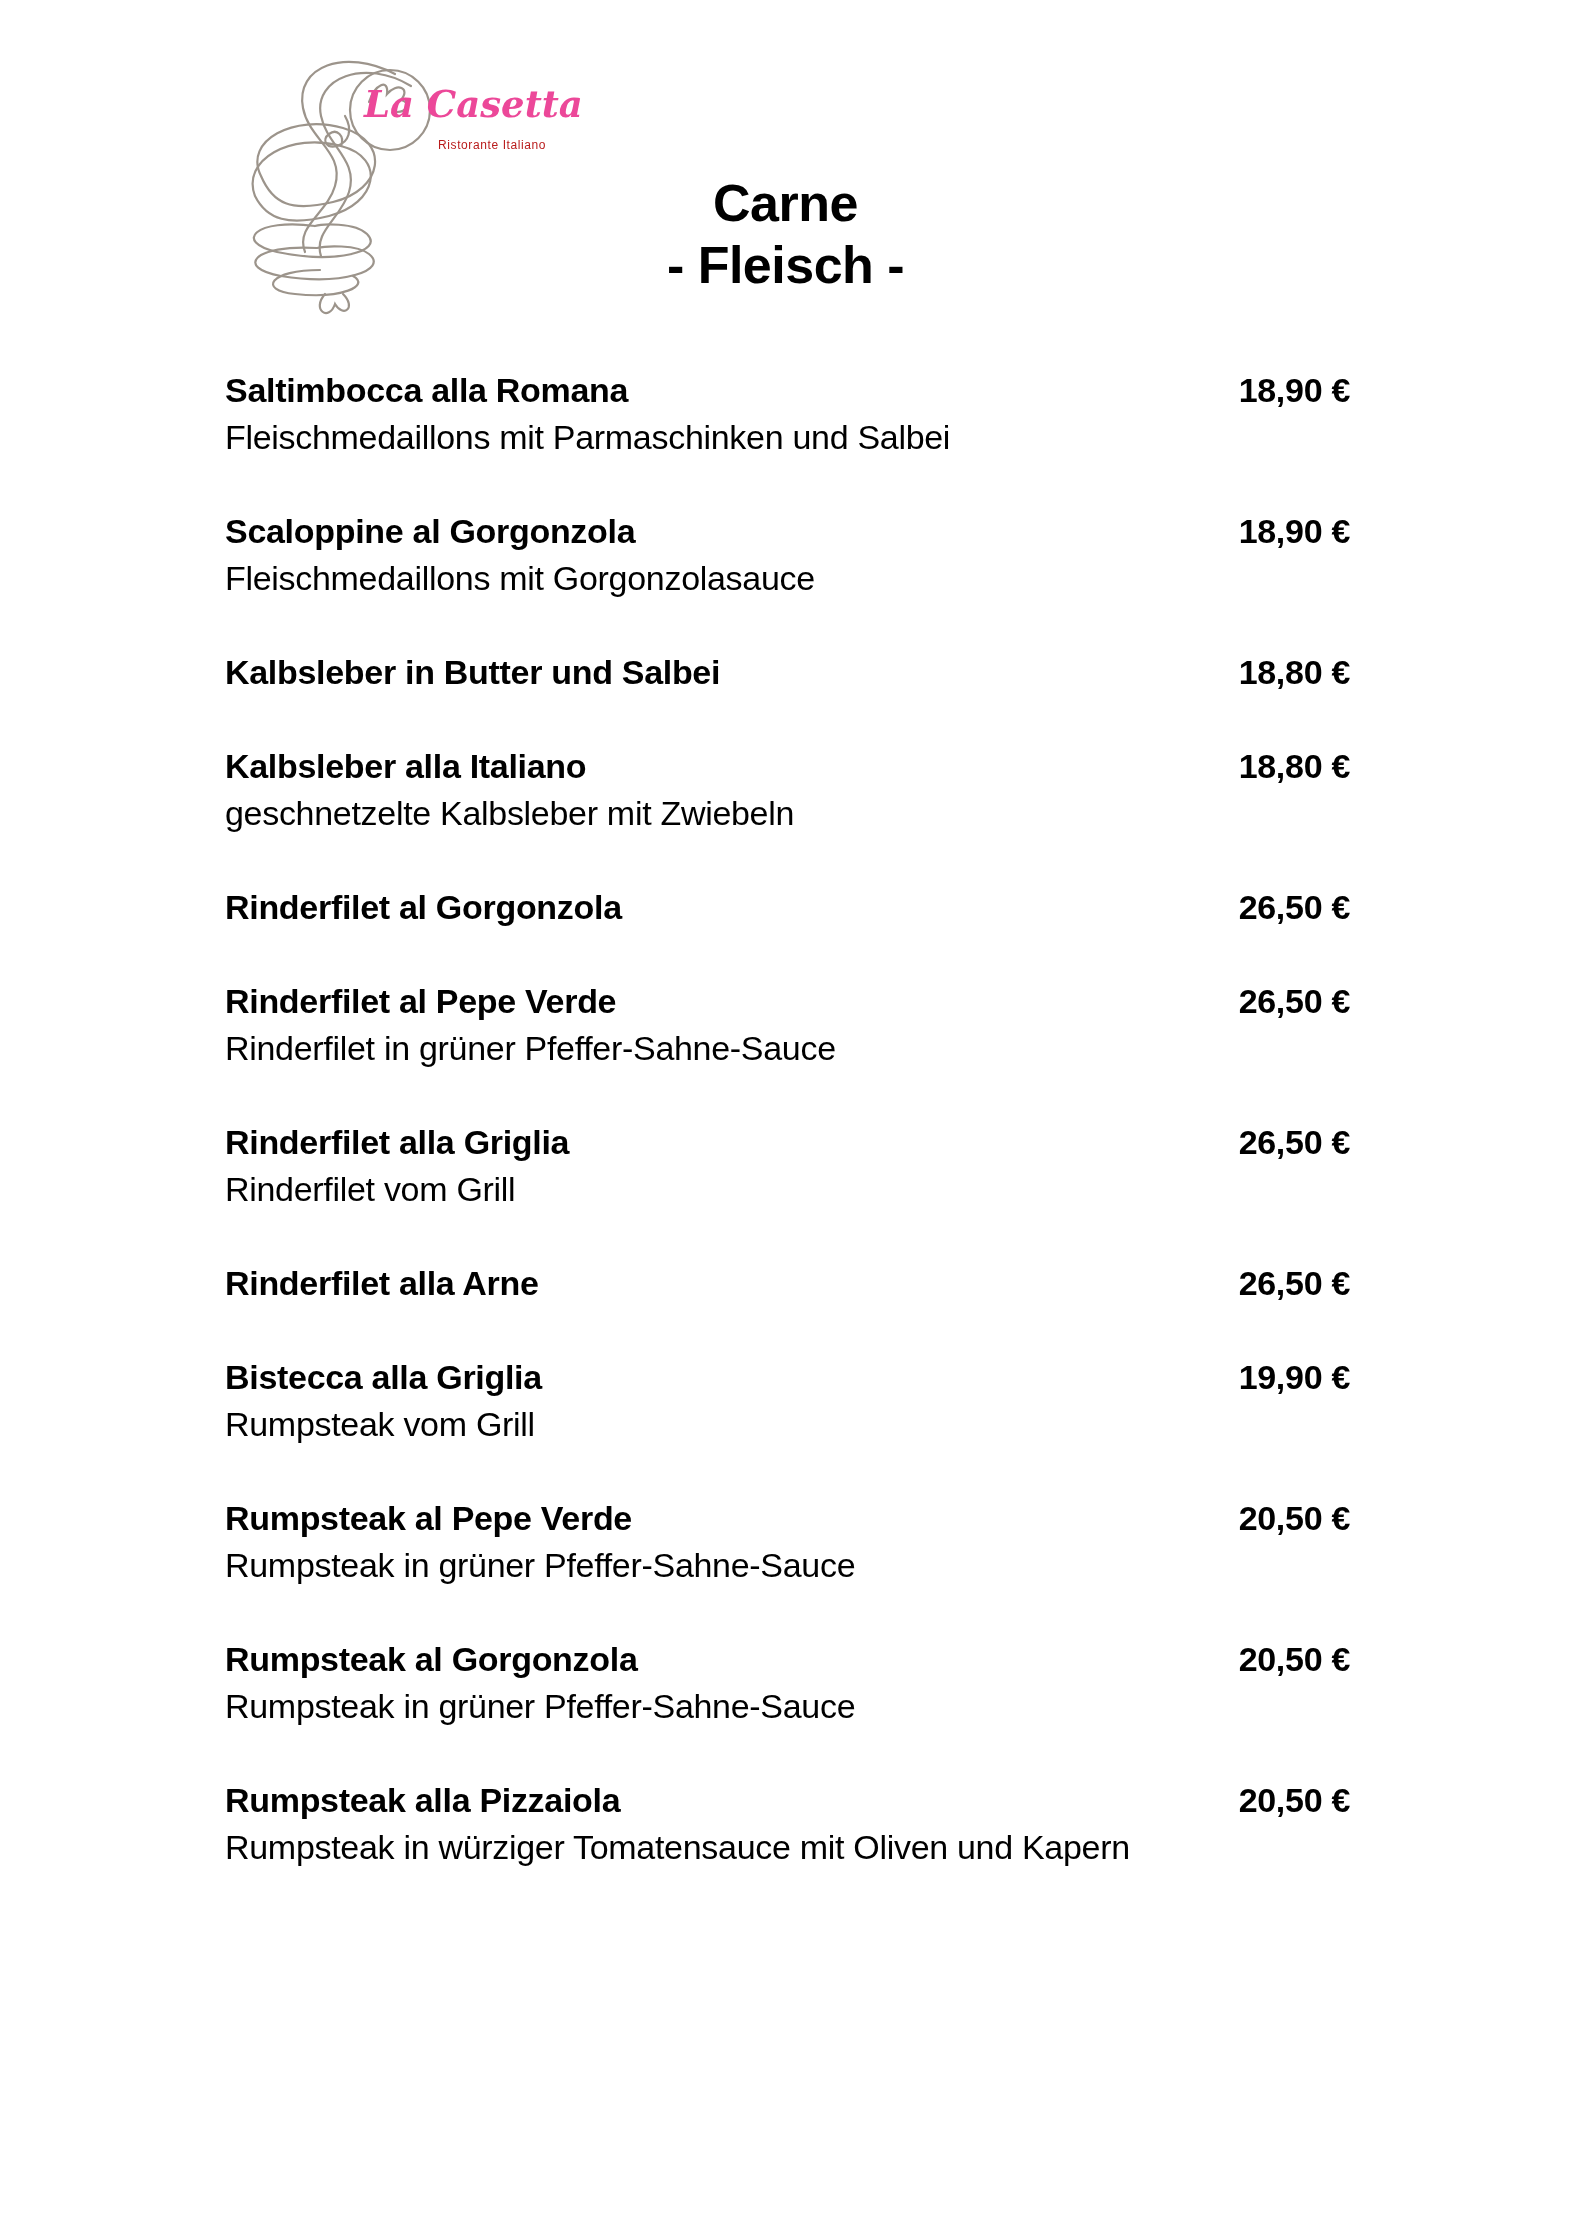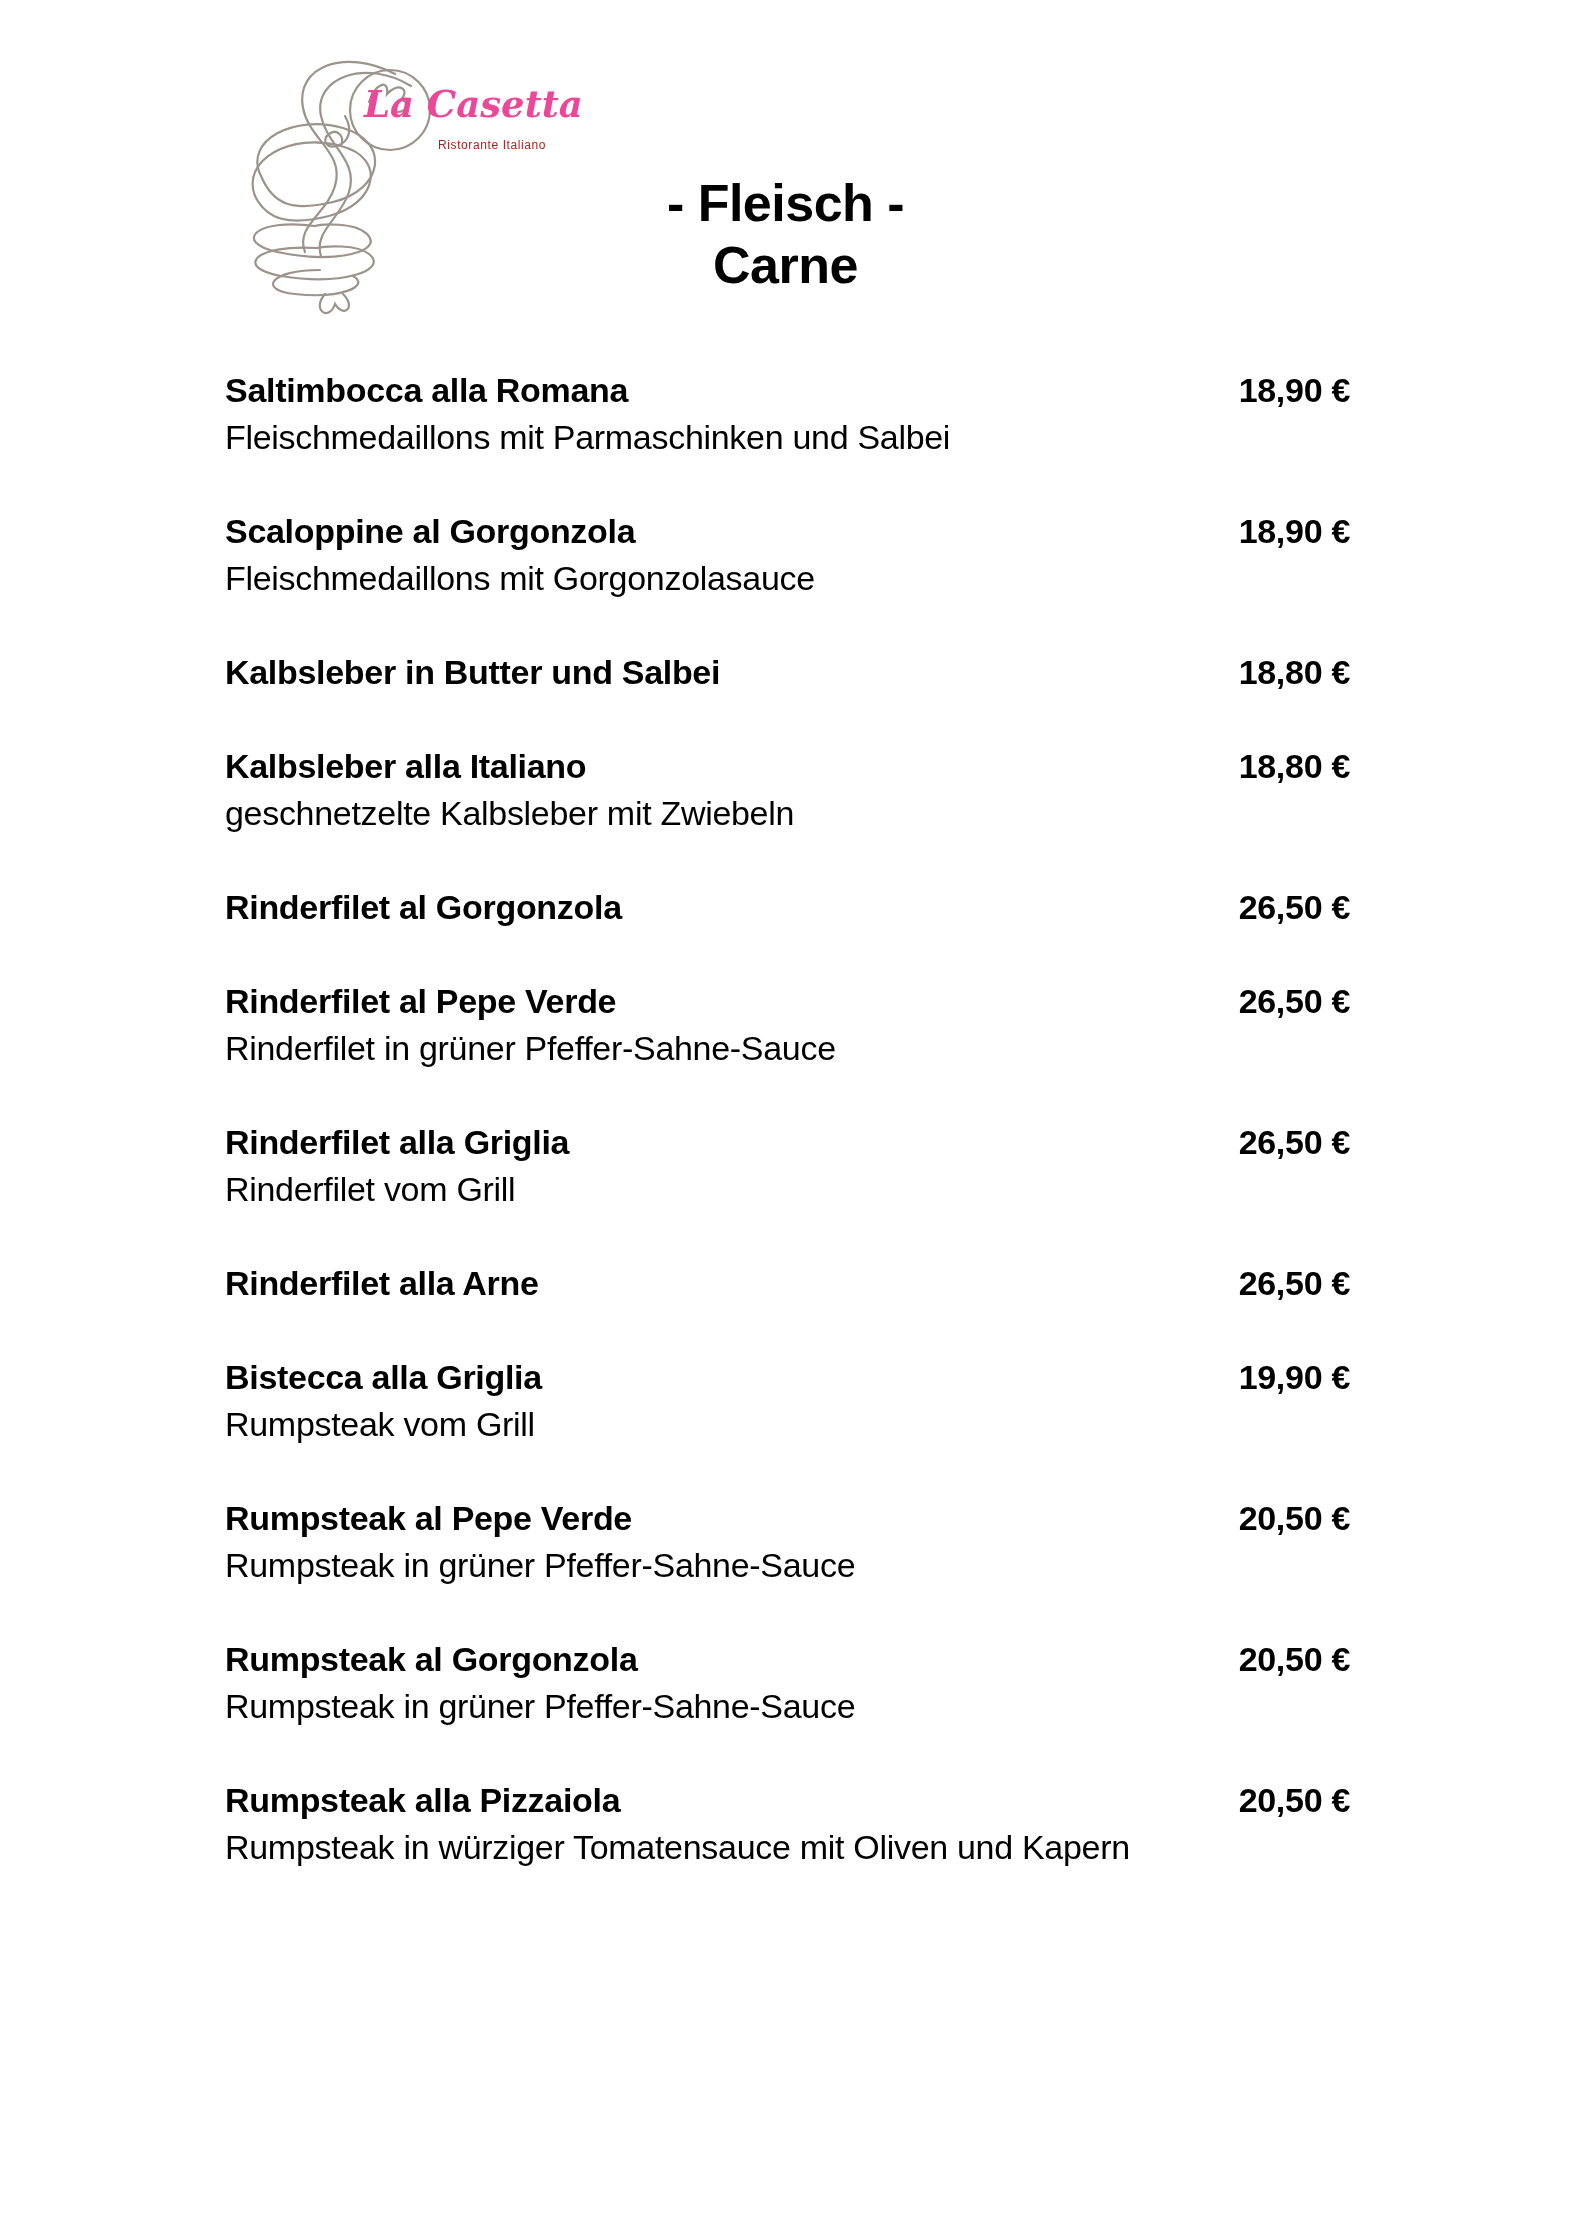--- a/index.html
+++ b/index.html
@@ -61,22 +61,22 @@
       <path d="M92,192 C28,188 10,212 56,220 C118,230 164,214 144,198 C132,188 100,190 92,192"></path>
       <path d="M95,214 C45,214 32,234 70,238 C116,243 146,230 128,220"></path>
       <path d="M100,238 c-14,16 4,28 10,10 c8,14 22,4 8,-10"></path>
       <path d="M120,60 c8,14 4,26 -8,30 c-10,3 -16,-6 -8,-12 c8,-6 16,2 12,12"></path>
     </svg>
     <div class="brand">La Casetta</div>
     <div class="tagline">Ristorante Italiano</div>
   </div>
 
   <div class="heading">
+    <div>Carne</div>
     <div>- Fleisch -</div>
-    <div>Carne</div>
   </div>
 
   <div class="menu">
     <div class="item">
       <div class="item-head">
         <span class="item-name">Saltimbocca alla Romana</span>
         <span class="item-price">18,90 €</span>
       </div>
       <div class="item-desc">Fleischmedaillons mit Parmaschinken und Salbei</div>
     </div>

